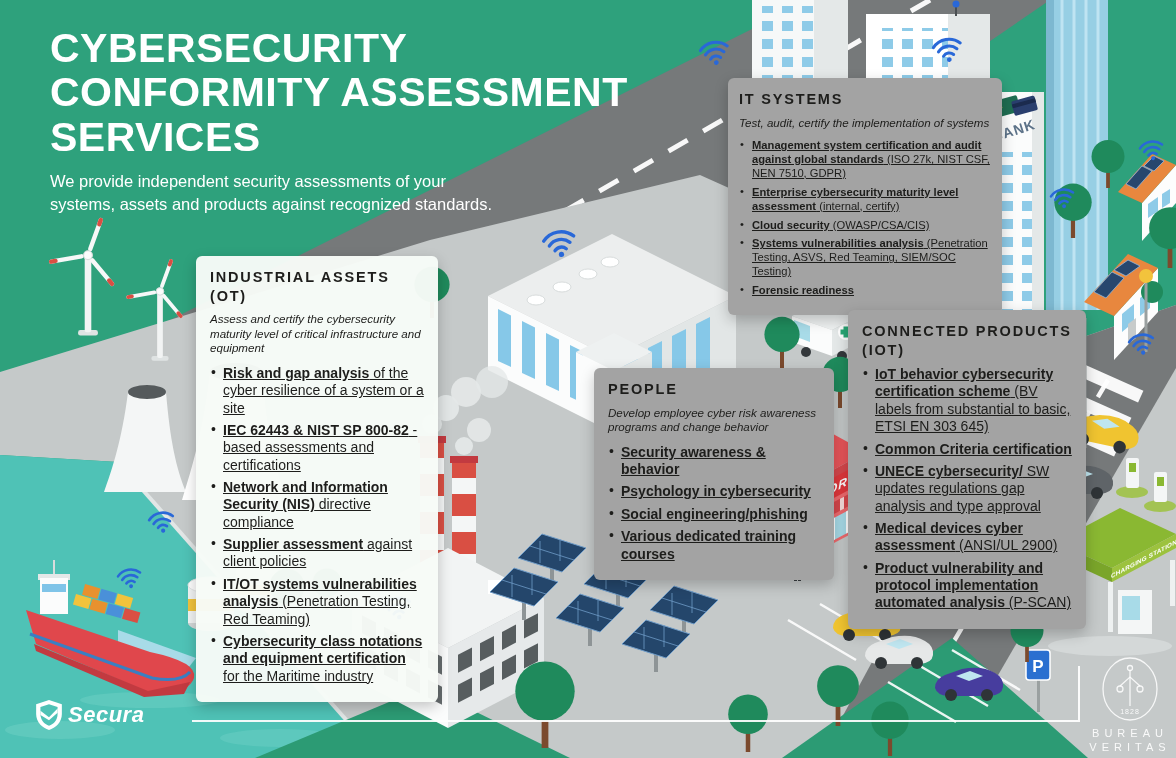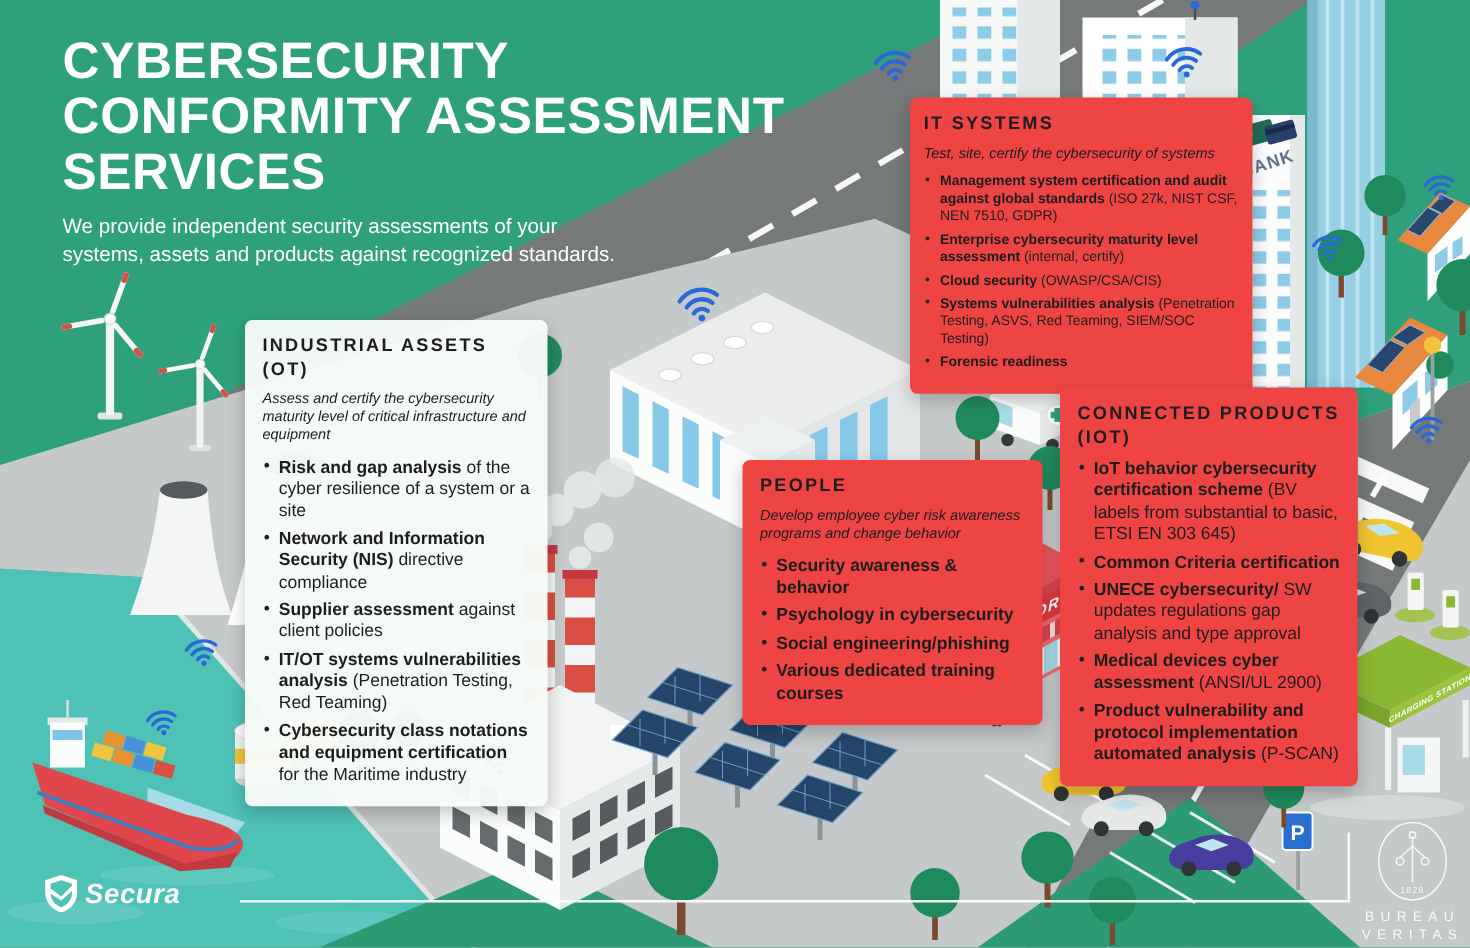--- a/index.html
+++ b/index.html
@@ -3,25 +3,25 @@
 <meta charset="utf-8">
 <style>
   html,body { margin:0; padding:0; }
   .stage { position:relative; width:1176px; height:758px; overflow:hidden;
            font-family:"Liberation Sans", sans-serif; background:#2EA17C; }
   svg.scene { position:absolute; left:0; top:0; }
   .title { position:absolute; left:50px; top:26px; color:#fff; font-weight:700;
            font-size:41px; line-height:1.08; letter-spacing:.5px; }
   .subtitle { position:absolute; left:50px; top:170px; width:445px; color:#fff;
               font-size:16.5px; line-height:1.42; }
-  .card { position:absolute; background:#ef4444; border-radius:6px; color:#1d1d1b;
+  .card { position:absolute; background:#a3a3a3; border-radius:6px; color:#1d1d1b;
           box-shadow:0 5px 14px rgba(0,0,0,.22); padding:12px 14px; }
   .card h3 { font-size:14.5px; letter-spacing:1.8px; margin:0 0 7px; line-height:1.28; }
   .card .intro { font-style:italic; font-size:11.6px; line-height:1.26; margin:0 0 9px; }
-  .card ul { list-style:none; margin:0; padding:0; }
+  .card ul { list-style:none; margin:0; padding:0;text-decoration:underline; }
   .card li { position:relative; padding-left:13px; font-size:14px; line-height:1.24; margin-bottom:5px; }
   .card li::before { content:"\2022"; position:absolute; left:1px; top:-1px; }
   .card .b { font-weight:700; }
   #card-ot { left:196px; top:256px; width:214px; background:rgba(247,251,247,.97); }
   #card-it { left:728px; top:78px; width:252px; padding:12px 11px; }
   #card-it li { font-size:11.2px; }
   #card-people { left:558px; top:368px; width:212px;margin-left:36px; }
   #card-iot { left:848px; top:310px; width:210px; }
   .brand { position:absolute; left:36px; top:700px; display:flex; align-items:center; color:#fff; }
   .brand .word { font-size:22px; font-weight:700; font-style:italic; letter-spacing:.5px; margin-left:6px; }
@@ -459,30 +459,31 @@
   <div>CONFORMITY ASSESSMENT</div>
   <div>SERVICES</div>
 </div>
 <div class="subtitle">We provide independent security assessments of your systems, assets and products against recognized standards.</div>
 
 <div class="card" id="card-ot">
   <h3>INDUSTRIAL ASSETS (OT)</h3>
   <p class="intro">Assess and certify the cybersecurity maturity level of critical infrastructure and equipment</p>
   <ul>
     <li><span class="b">Risk and gap analysis</span><span> of the cyber resilience of a system or a site</span></li>
+    <li><span class="b">IEC 62443 &amp; NIST SP 800-82</span><span> -based assessments and certifications</span></li>
     <li><span class="b">Network and Information Security (NIS)</span><span> directive compliance</span></li>
     <li><span class="b">Supplier assessment</span><span> against client policies</span></li>
     <li><span class="b">IT/OT systems vulnerabilities analysis</span><span> (Penetration Testing, Red Teaming)</span></li>
     <li><span class="b">Cybersecurity class notations and equipment certification</span><span> for the Maritime industry</span></li>
   </ul>
 </div>
 
 <div class="card" id="card-it">
   <h3>IT SYSTEMS</h3>
-  <p class="intro">Test, site, certify the cybersecurity of systems</p>
+  <p class="intro">Test, audit, certify the implementation of systems</p>
   <ul>
     <li><span class="b">Management system certification and audit against global standards</span><span> (ISO 27k, NIST CSF, NEN 7510, GDPR)</span></li>
     <li><span class="b">Enterprise cybersecurity maturity level assessment</span><span> (internal, certify)</span></li>
     <li><span class="b">Cloud security</span><span> (OWASP/CSA/CIS)</span></li>
     <li><span class="b">Systems vulnerabilities analysis</span><span> (Penetration Testing, ASVS, Red Teaming, SIEM/SOC Testing)</span></li>
     <li><span class="b">Forensic readiness</span><span></span></li>
   </ul>
 </div>
 
 <div class="card" id="card-people">

